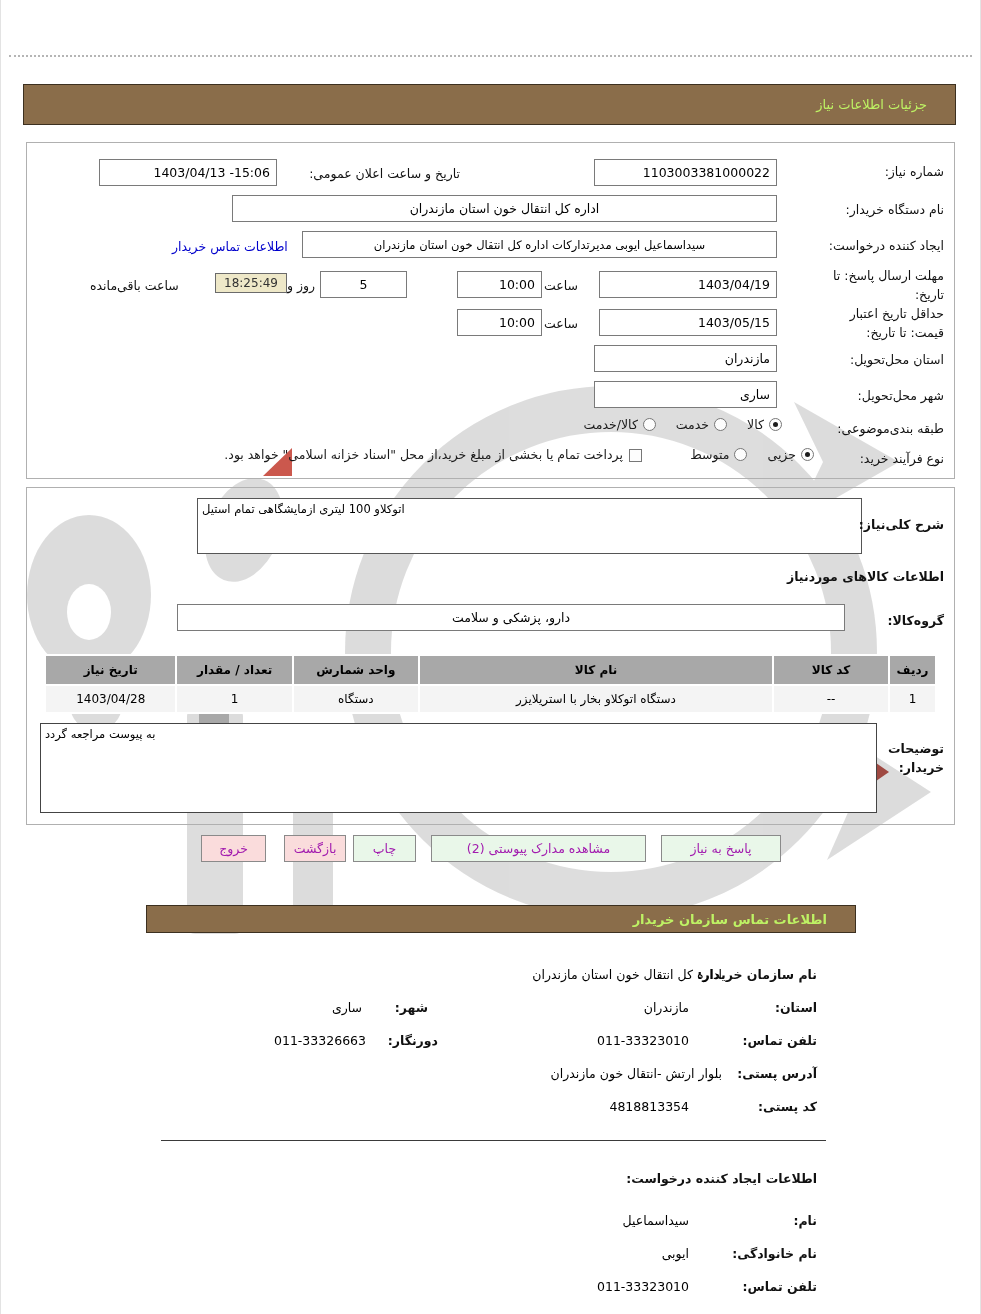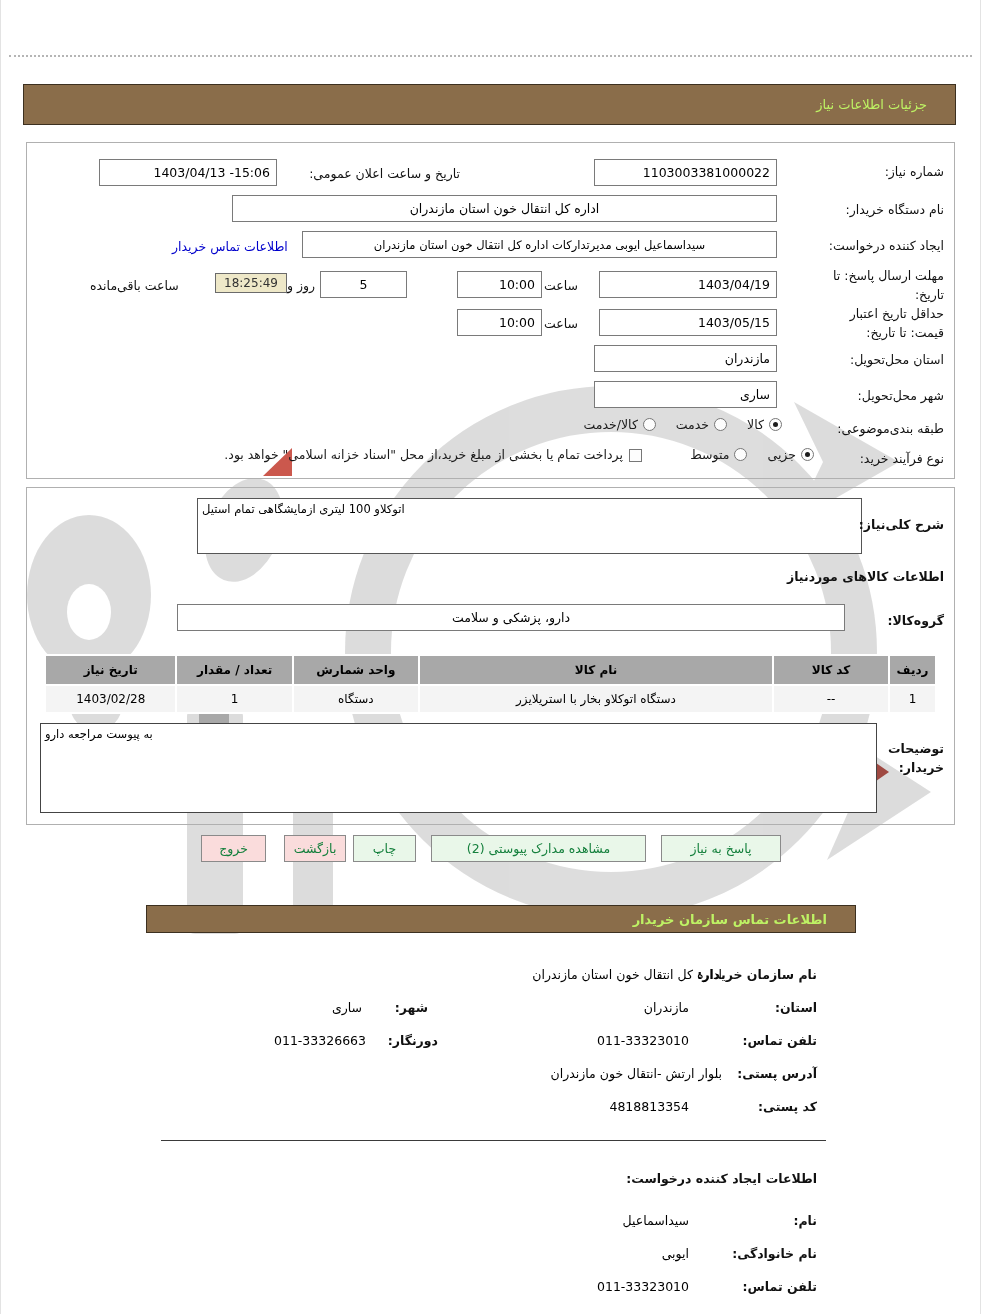--- a/index.html
+++ b/index.html
@@ -46,21 +46,21 @@
   .radio.checked::after { content:""; position:absolute; inset:3px; background:#1c1c1c; border-radius:50%; }
   .chk { width:13px; height:13px; border:1px solid #777; background:#fdfdfd; display:inline-block; flex:none; margin-top:1px; }
   .optgroup { position:absolute; display:flex; direction:rtl; align-items:center; gap:20px; font-size:12.5px; }
   .opt { display:flex; align-items:center; gap:5px; white-space:nowrap; }
 
   table.goods { position:absolute; border-collapse:separate; border-spacing:2px; direction:rtl; background:#fff; }
   table.goods th { background:#a8a8a8; color:#000; font-size:12px; font-weight:bold; height:28px; padding:0 4px; }
   table.goods td { background:#f4f4f4; color:#000; font-size:12px; text-align:center; height:26px; padding:0 4px; }
 
   .btn {
-    position:absolute; height:27px; border:1px solid #8a8a8a; font-size:12.5px; color:#15803d;
+    position:absolute; height:27px; border:1px solid #8a8a8a; font-size:12.5px; color:#a21caf;
     display:flex; align-items:center; justify-content:center; cursor:pointer; white-space:nowrap;
   }
   .btn.green { background:#e9f7e9; }
   .btn.pink  { background:#fadcdc; }
 
   .val { position:absolute; font-size:12.5px; color:#000; white-space:nowrap; }
   .val.ltrnum { direction:ltr; }
   .hr { position:absolute; border-top:1px solid #3a3a3a; }
 </style>
 </head>
@@ -189,27 +189,27 @@
             <th>تاریخ نیاز</th>
           </tr>
         </thead>
         <tbody>
           <tr>
             <td>1</td>
             <td>--</td>
             <td>دستگاه اتوکلاو بخار با استریلایزر</td>
             <td>دستگاه</td>
             <td>1</td>
-            <td>1403/02/28</td>
+            <td>1403/04/28</td>
           </tr>
         </tbody>
       </table>
 
       <div class="lbl b" style="right:10px; top:252px; width:75px;">توضیحات خریدار:</div>
-      <div class="ta" style="left:13px; top:235px; width:837px; height:90px; border-color:#444;">به پیوست مراجعه دارو</div>
+      <div class="ta" style="left:13px; top:235px; width:837px; height:90px; border-color:#444;">به پیوست مراجعه گردد</div>
     </div>
 
     <div class="btn green" style="left:660px; top:835px; width:120px;">پاسخ به نیاز</div>
     <div class="btn green" style="left:430px; top:835px; width:215px;">مشاهده مدارک پیوستی (2)</div>
     <div class="btn green" style="left:352px; top:835px; width:63px;">چاپ</div>
     <div class="btn pink" style="left:283px; top:835px; width:62px;">بازگشت</div>
     <div class="btn pink" style="left:200px; top:835px; width:65px;">خروج</div>
 
     <div class="bar" style="left:145px; top:905px; width:710px; height:28px; font-weight:bold;">
       <span>اطلاعات تماس سازمان خریدار</span>

